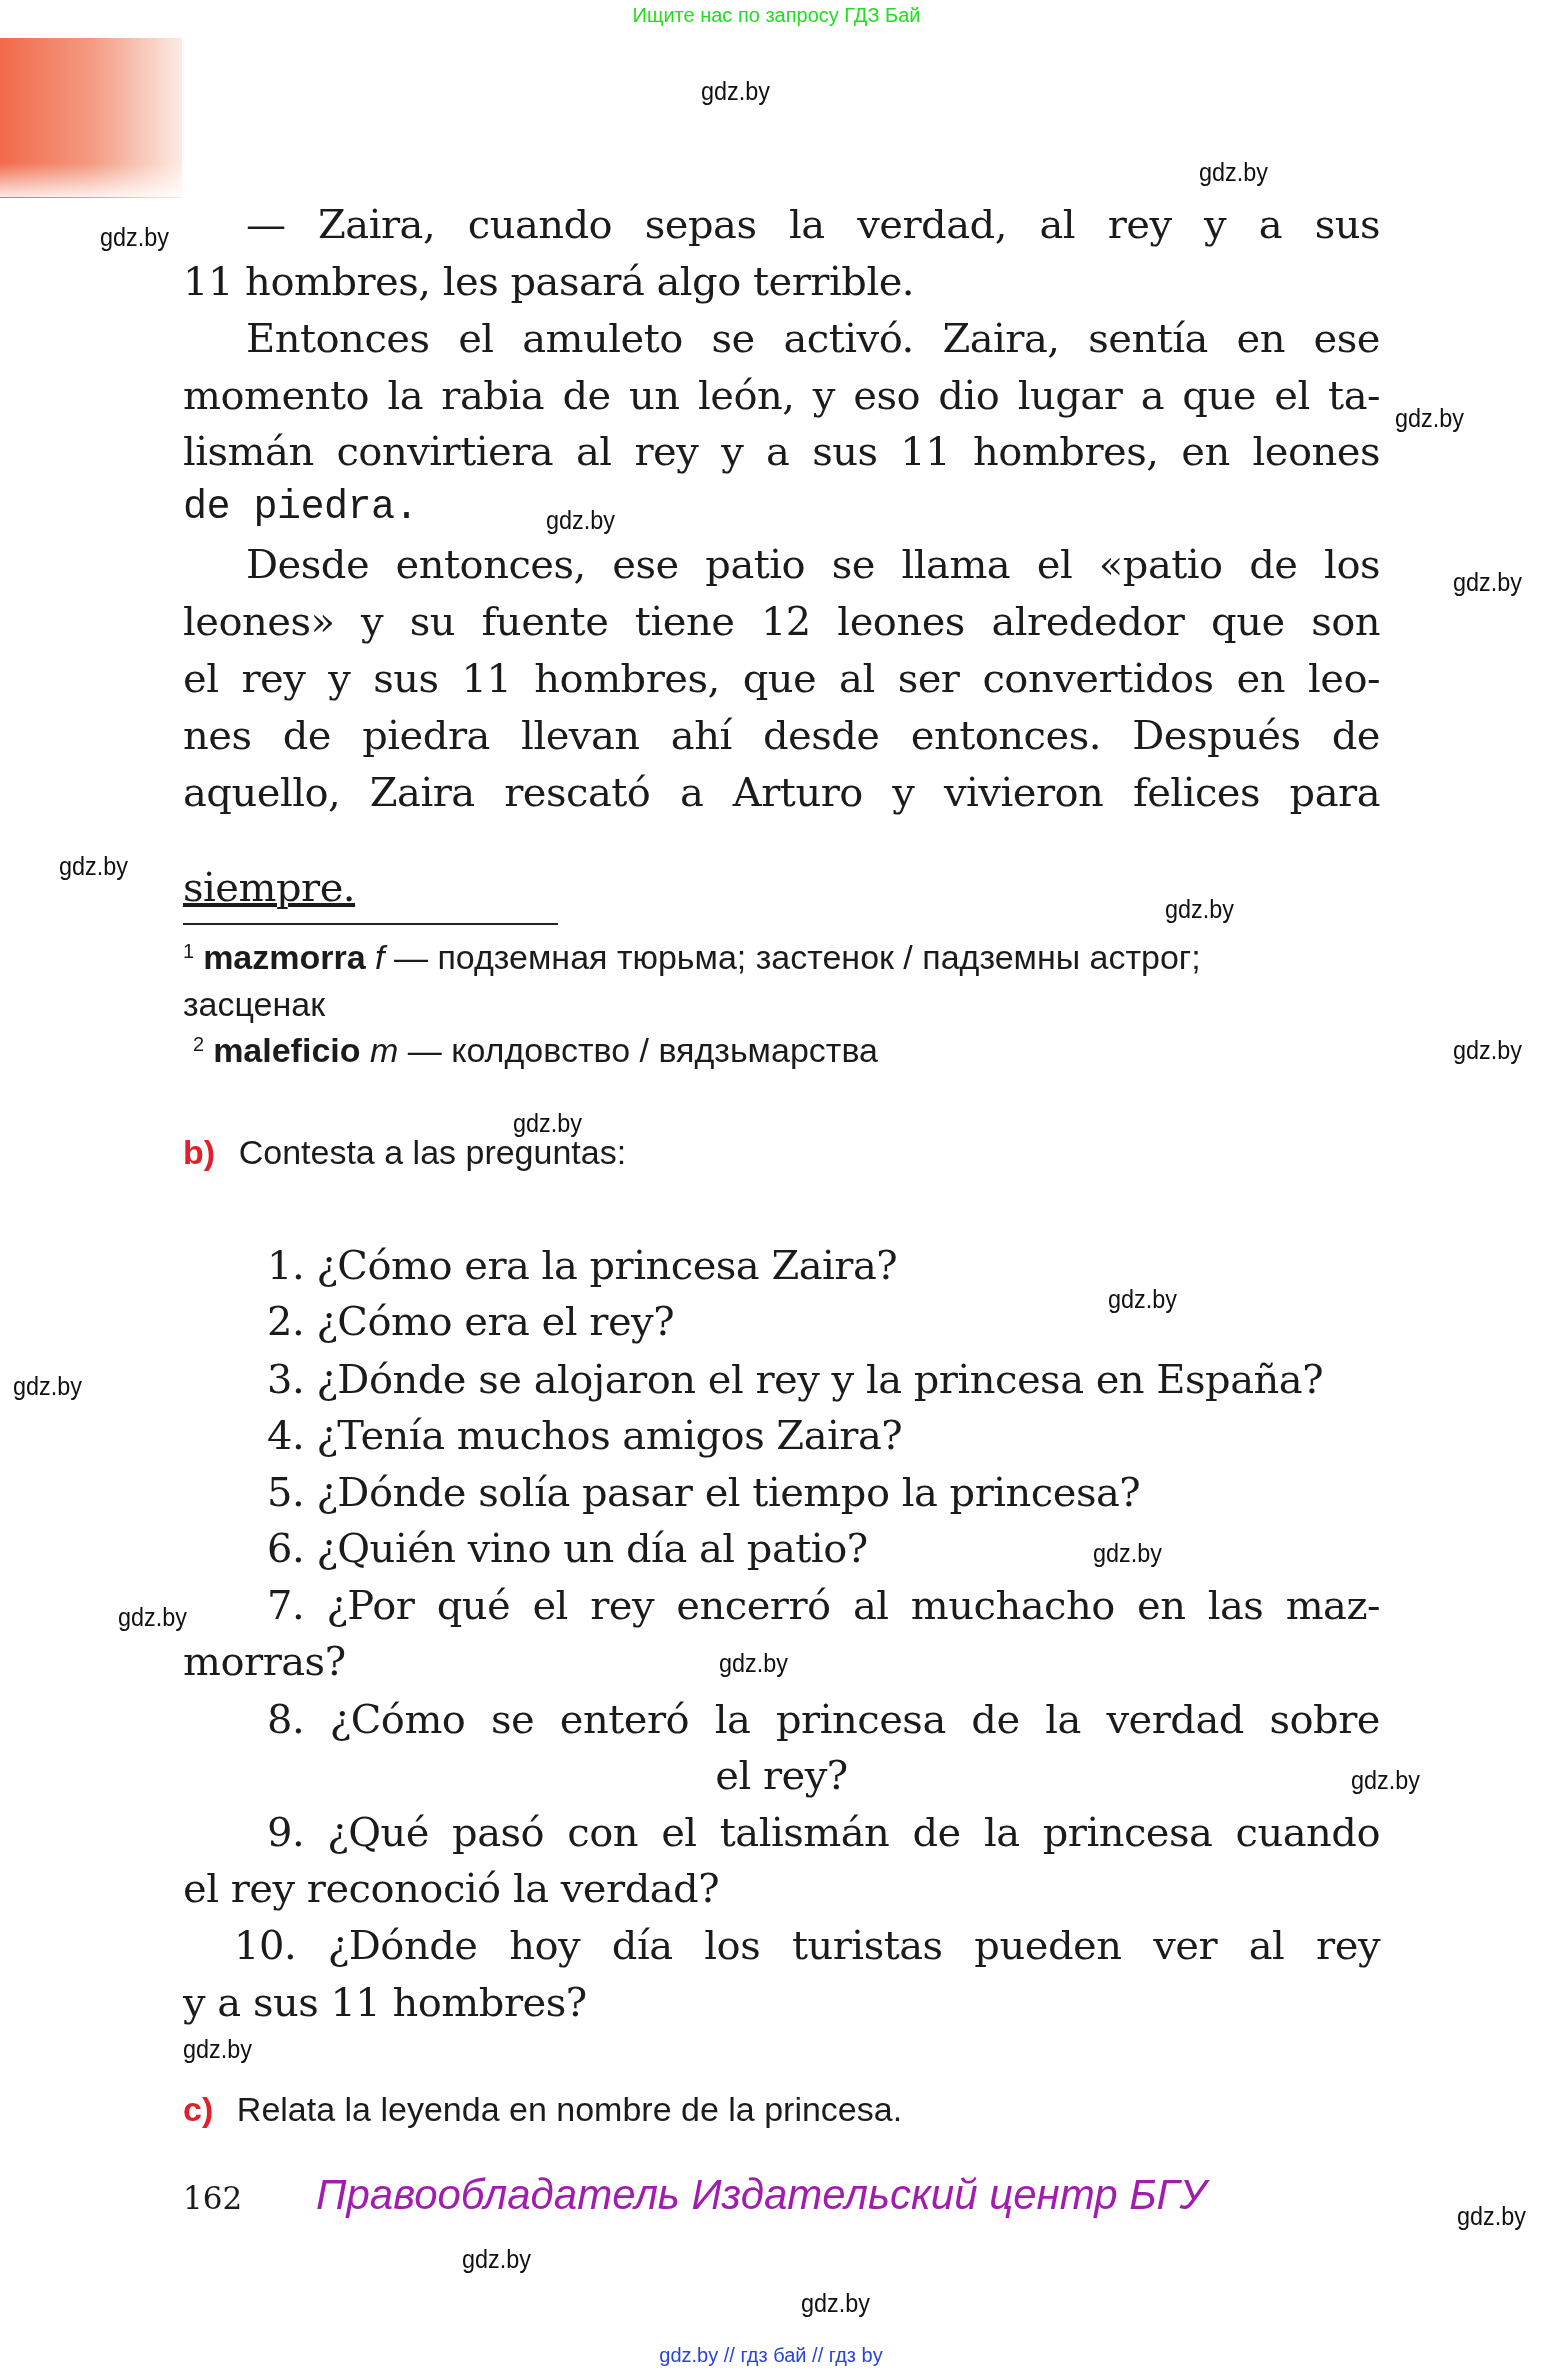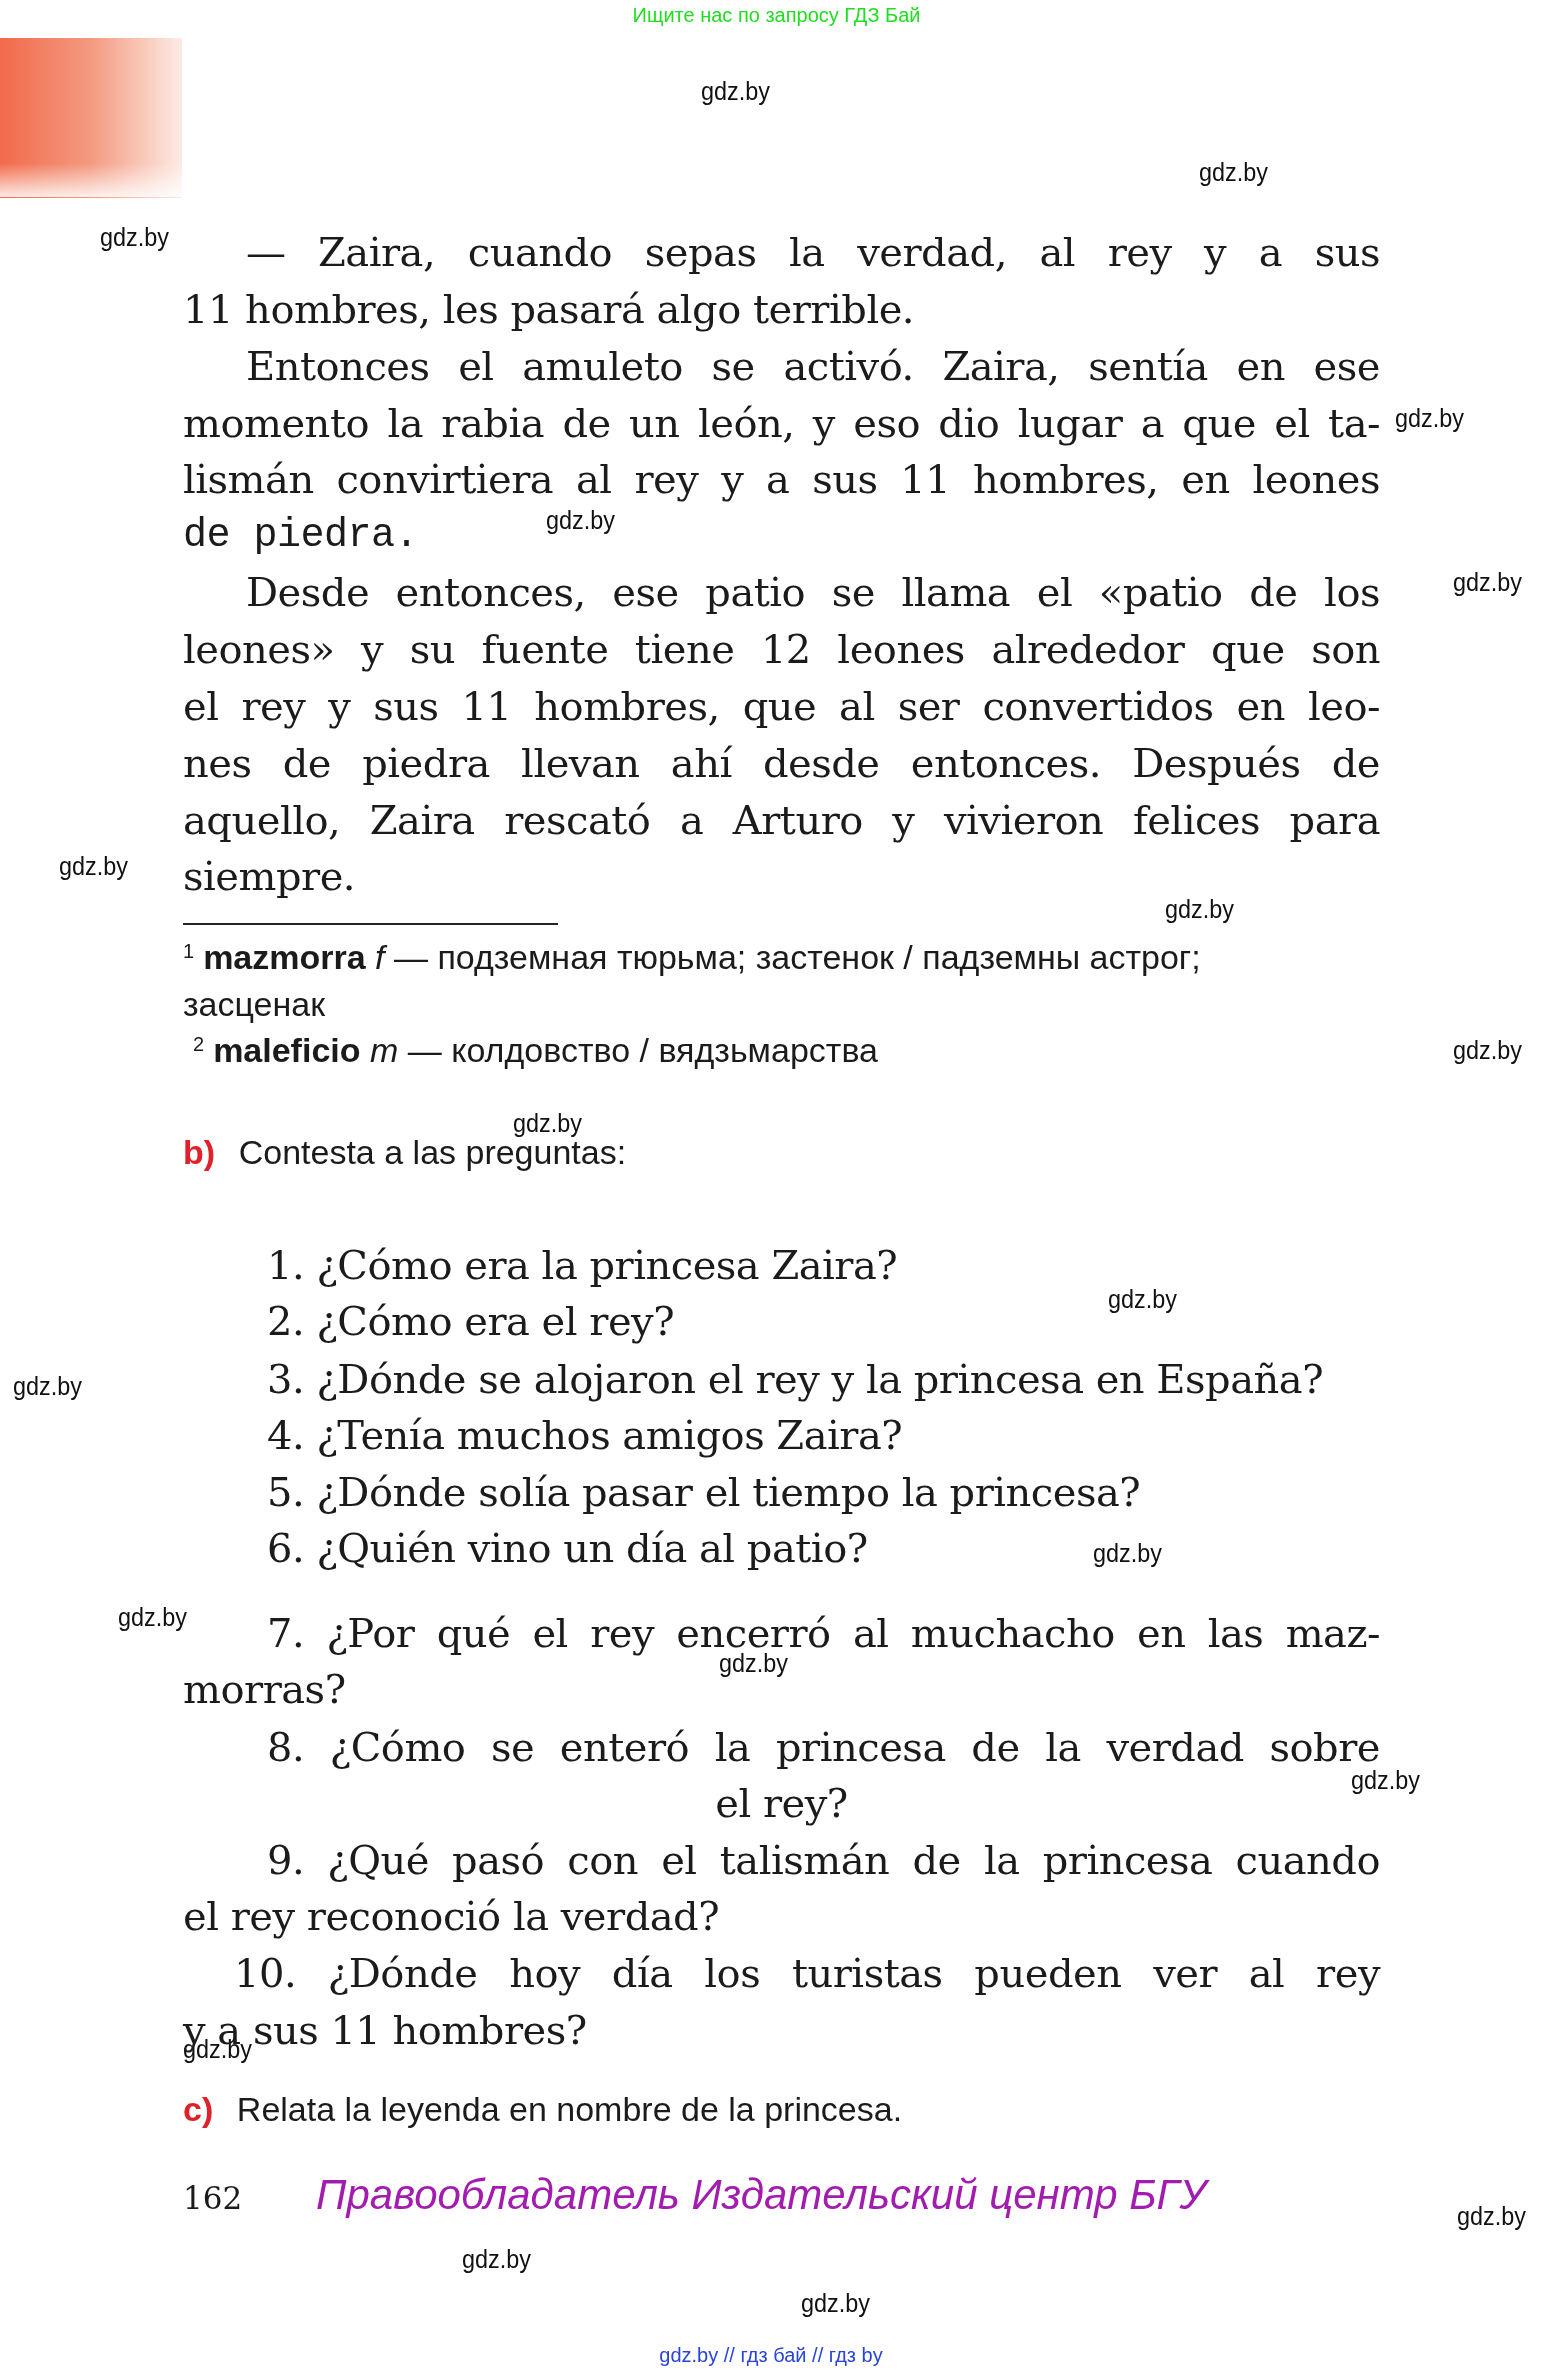--- a/index.html
+++ b/index.html
@@ -3,21 +3,21 @@
 <meta charset="utf-8">
 <style>
   html, body { margin:0; padding:0; background:#ffffff; }
   body { width:1553px; height:2377px; position:relative; overflow:hidden; }
   .abs { position:absolute; white-space:nowrap; }
   .wm { font-family:"Liberation Sans", sans-serif; font-size:26px; color:#111; transform:scaleX(0.9); transform-origin:left top; }
   .top-note { font-family:"Liberation Sans", sans-serif; font-size:20px; color:#22dd22; left:0; width:1553px; text-align:center; top:3.6px; }
   .orange { left:0; top:38px; width:182px; height:160px; background:linear-gradient(to right, #f26a4b 0%, #f39a80 50%, #fdebe4 100%); }
   .orange-fade { left:0; top:163px; width:182px; height:34px; background:linear-gradient(to bottom, rgba(255,255,255,0), rgba(255,255,255,0.85)); }
   .serif { font-family:"DejaVu Serif", serif; font-size:40px; color:#1b1b1b; letter-spacing:-0.5px; }
-  .line { position:absolute; left:183px; width:1197px; white-space:nowrap;margin-top:28px; }
+  .line { position:absolute; left:183px; width:1197px; white-space:nowrap; }
   .just { text-align:justify; text-align-last:justify; }
   .ind { padding-left:63px; box-sizing:border-box; }
   .sans { font-family:"Liberation Sans", sans-serif; font-size:34px; color:#1b1b1b; }
   .fn-rule { left:183px; top:923px; width:375px; height:1.8px; background:#222; }
   .sup { font-size:20px; vertical-align:top; position:relative; top:1.8px; margin-right:9px; }
   .b { font-weight:bold; }
   .i { font-style:italic; }
   .task-letter { color:#e0202a; font-weight:bold; margin-right:23.6px; }
   .pagenum { font-family:"DejaVu Serif", serif; font-size:31px; color:#1b1b1b; }
   .copyright { font-family:"Liberation Sans", sans-serif; font-size:42px; color:#a21caf;font-style:italic; }
@@ -57,21 +57,21 @@
   <div class="line serif" style="top:258px;">11 hombres, les pasará algo terrible.</div>
   <div class="line serif just ind" style="top:315px;">Entonces el amuleto se activó. Zaira, sentía en ese</div>
   <div class="line serif just" style="top:372px;">momento la rabia de un león, y eso dio lugar a que el ta-</div>
   <div class="line serif just" style="top:428px;">lismán convirtiera al rey y a sus 11 hombres, en leones</div>
   <div class="line serif" style="top:485px;font-family:Liberation Mono, monospace;">de piedra.</div>
   <div class="line serif just ind" style="top:541px;">Desde entonces, ese patio se llama el «patio de los</div>
   <div class="line serif just" style="top:598px;">leones» y su fuente tiene 12 leones alrededor que son</div>
   <div class="line serif just" style="top:655px;">el rey y sus 11 hombres, que al ser convertidos en leo-</div>
   <div class="line serif just" style="top:712px;">nes de piedra llevan ahí desde entonces. Después de</div>
   <div class="line serif just" style="top:769px;">aquello, Zaira rescató a Arturo y vivieron felices para</div>
-  <div class="line serif" style="top:825px;">siempre.</div>
+  <div class="line serif" style="top:864px;text-decoration:underline;">siempre.</div>
 </div>
 
 <div class="abs fn-rule"></div>
 <div class="abs sans" style="left:183px; top:938px;">
   <span class="sup">1</span><span class="b">mazmorra</span> <span class="i">f</span> <span>— подземная тюрьма; застенок / падземны астрог;</span>
 </div>
 <div class="abs sans" style="left:183px; top:985px;">засценак</div>
 <div class="abs sans" style="left:193px; top:1031px;">
   <span class="sup">2</span><span class="b">maleficio</span> <span class="i">m</span> <span>— колдовство / вядзьмарства</span>
 </div>

